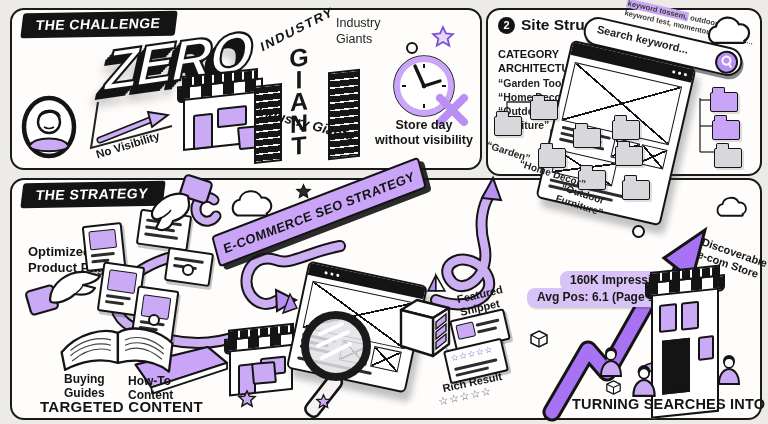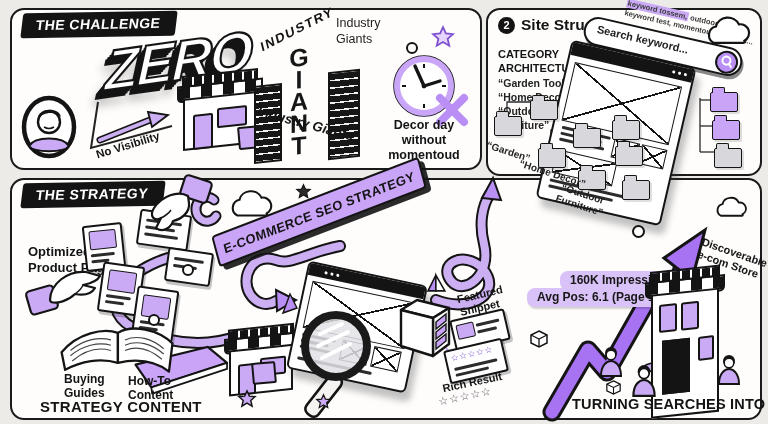--- a/index.html
+++ b/index.html
@@ -144,22 +144,22 @@
       </g>
     <line x1="36" y1="34" x2="27" y2="14" stroke="#141414" stroke-width="3.4" stroke-linecap="round"></line>
     <line x1="36" y1="34" x2="52" y2="29" stroke="#141414" stroke-width="3.4" stroke-linecap="round"></line>
     <circle cx="36" cy="34" r="2.4" fill="#141414"></circle>
     <g>
         <line x1="52" y1="46" x2="76" y2="70" stroke="#b98ef5" stroke-width="8" stroke-linecap="round"></line>
     <line x1="76" y1="46" x2="52" y2="70" stroke="#b98ef5" stroke-width="8" stroke-linecap="round"></line>
       </g>
   </svg>
   <div class="abs cap" style="left:366px;top:118px;width:116px;text-align:center;font-size:12.5px;line-height:1.2;">
-    <div>Decor day</div>
-    <div>without momentoud</div>
+    <div>Store day</div>
+    <div>without visibility</div>
   </div>
 
   <div class="abs" style="left:498px;top:16px;display:flex;align-items:center;gap:6px;">
     <div style="width:17px;height:17px;background:#141414;color:#fff;border-radius:50%;font-size:11px;font-weight:800;
          display:flex;align-items:center;justify-content:center;">2</div>
     <div class="cap" style="font-size:15.5px;">Site Structure</div>
   </div>
   <div class="abs" style="left:498px;top:48px;width:100px;">
     <div class="cap" style="font-size:11px;line-height:1.25;">CATEGORY ARCHITECTURE:</div>
     <div style="font-size:10.5px;line-height:1.35;font-weight:600;color:#222;">
@@ -293,21 +293,21 @@
       <path d="M30,46 C44,34 62,30 76,34"></path>
         <path d="M30,52 C44,40 62,36 76,40"></path>
         <path d="M32,58 C46,46 62,42 76,46"></path>
       <path d="M92,34 C106,28 122,32 136,44"></path>
         <path d="M92,40 C106,34 122,38 136,50"></path>
         <path d="M92,46 C106,40 120,44 134,56"></path>
     </g>
   </svg>
   <div class="abs cap" style="left:64px;top:372px;width:60px;font-size:12px;line-height:1.2;">Buying Guides</div>
   <div class="abs cap" style="left:128px;top:374px;width:64px;font-size:12px;line-height:1.2;">How-To Content</div>
-  <div class="abs cap" style="left:40px;top:398px;font-size:15px;letter-spacing:.3px;">STRATEGY CONTENT</div>
+  <div class="abs cap" style="left:40px;top:398px;font-size:15px;letter-spacing:.3px;">TARGETED CONTENT</div>
 
   <div class="abs" style="left:218px;top:320px;width:90px;height:80px;transform:skewY(-6deg);">
     <div class="roofband" style="left:10px;top:6px;width:62px;height:8px;"></div>
     <div class="awning" style="left:6px;top:15px;width:70px;height:12px;"></div>
     <div class="storebody" style="left:11px;top:27px;width:60px;height:42px;"></div>
     <div class="purple-rect" style="left:20px;top:42px;width:14px;height:27px;"></div>
     <div class="purple-rect" style="left:42px;top:38px;width:22px;height:14px;"></div>
   </div>
   <div class="purple-rect" style="left:252px;top:362px;width:20px;height:18px;transform:rotate(-5deg);"></div>
   <svg style="left:238px;top:390px;" width="18" height="18" viewBox="0 0 20 20">

